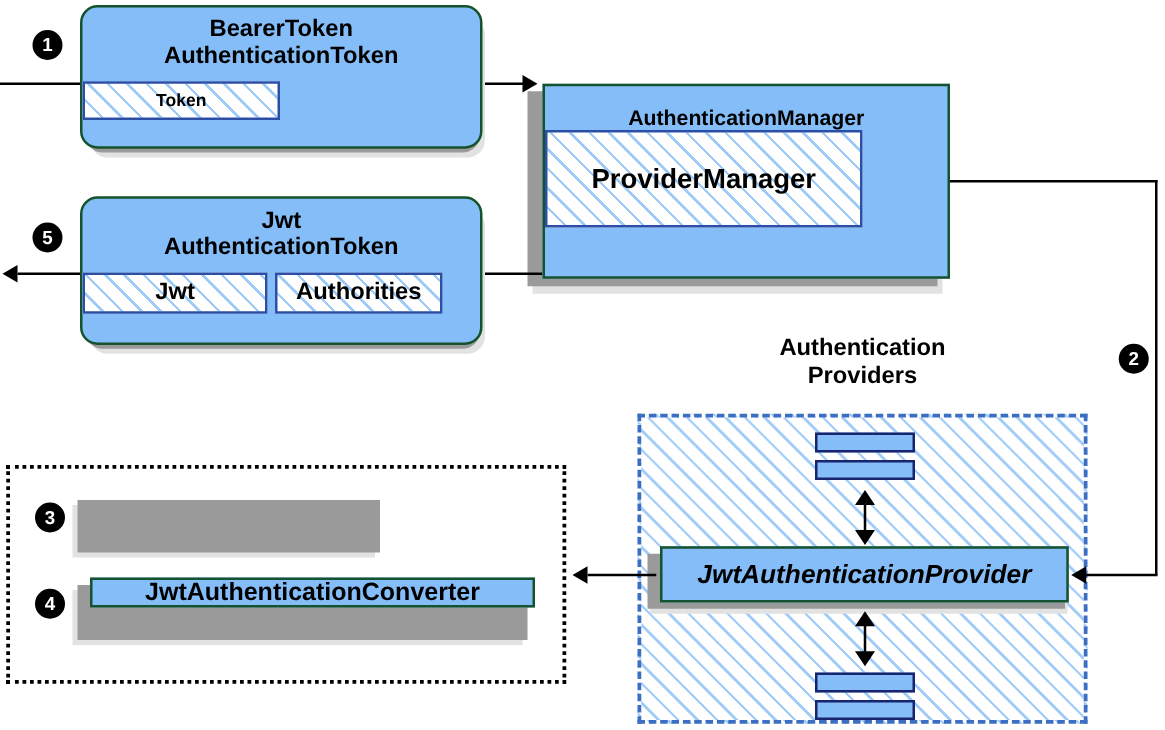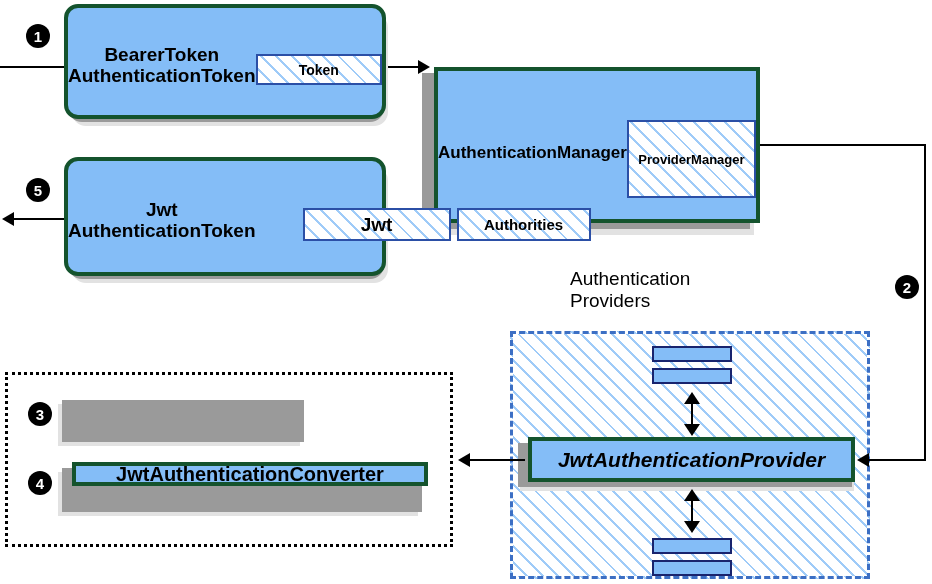--- a/index.html
+++ b/index.html
@@ -12,25 +12,24 @@
     width:932px;
     height:584px;
     background:#ffffff;
     overflow:hidden;
   }
 
   
   .node{
     position:absolute;
     background:#84bdf7;
-    border:4px solid #14532d;
+    border:2px solid #14532d;
     box-sizing:border-box;
     display:flex;
-    flex-direction:row;
-    align-items:center;
+    flex-direction:column;
     color:#000;
     font-weight:bold;
     z-index:6;
   }
   .node .title{
     text-align:center;
     line-height:1.12;
     white-space:pre-line;
   }
 
@@ -128,21 +127,22 @@
     border-bottom:12px solid #000;
   }
   .arrow-down{
     border-left:8px solid transparent;
     border-right:8px solid transparent;
     border-top:12px solid #000;
   }
 
   .zone-label{
     position:absolute;
-    font-weight:normal;
+    text-align:center;
+    font-weight:bold;
     color:#000;
     line-height:1.15;
     white-space:pre-line;
     z-index:8;
   }
 </style>
 </head>
 <body>
 
 <div id="canvas">
@@ -172,35 +172,35 @@
     <div class="inner hatch" style="width:158px;height:31px;margin-top:9px;font-size:14px;">
       <span>Token</span>
     </div>
   </div>
   <div class="marker" style="left:26px;top:24px;">1</div>
 
   <div class="shadow-light" style="left:426px;top:77px;width:328px;height:158px;"></div>
   <div class="shadow-dark" style="left:422px;top:73px;width:328px;height:156px;"></div>
   <div class="node" style="left:434px;top:67px;width:326px;height:156px;padding-top:16px;">
     <div class="title" style="font-size:17px;">AuthenticationManager</div>
-    <div class="inner hatch" style="width:254px;height:78px;margin-top:12px;font-size:13px;">
+    <div class="inner hatch" style="width:254px;height:78px;margin-top:0;font-size:22px;">
       <span>ProviderManager</span>
     </div>
   </div>
 
   <div class="shadow-light rounded" style="left:72px;top:167px;width:316px;height:116px;"></div>
   <div class="shadow-dark rounded" style="left:68px;top:163px;width:316px;height:116px;"></div>
-  <div class="node card" style="left:64px;top:157px;width:322px;height:119px;padding-top:7px;gap:47px;">
+  <div class="node card" style="left:64px;top:157px;width:322px;height:119px;padding-top:7px;">
     <div class="title" style="font-size:19px;">Jwt
 AuthenticationToken</div>
     <div style="display:flex;gap:6px;margin-top:9px;">
       <div class="inner hatch" style="width:148px;height:33px;font-size:19px;">
         <span>Jwt</span>
       </div>
-      <div class="inner hatch" style="width:134px;height:33px;font-size:15px;">
+      <div class="inner hatch" style="width:134px;height:33px;font-size:19px;">
         <span>Authorities</span>
       </div>
     </div>
   </div>
   <div class="marker" style="left:26px;top:178px;">5</div>
 
   <div class="zone-label" style="left:570px;top:268px;width:240px;font-size:19px;">Authentication
 Providers</div>
 
   <div class="providers-zone hatch" style="left:510px;top:331px;width:360px;height:248px;"></div>

